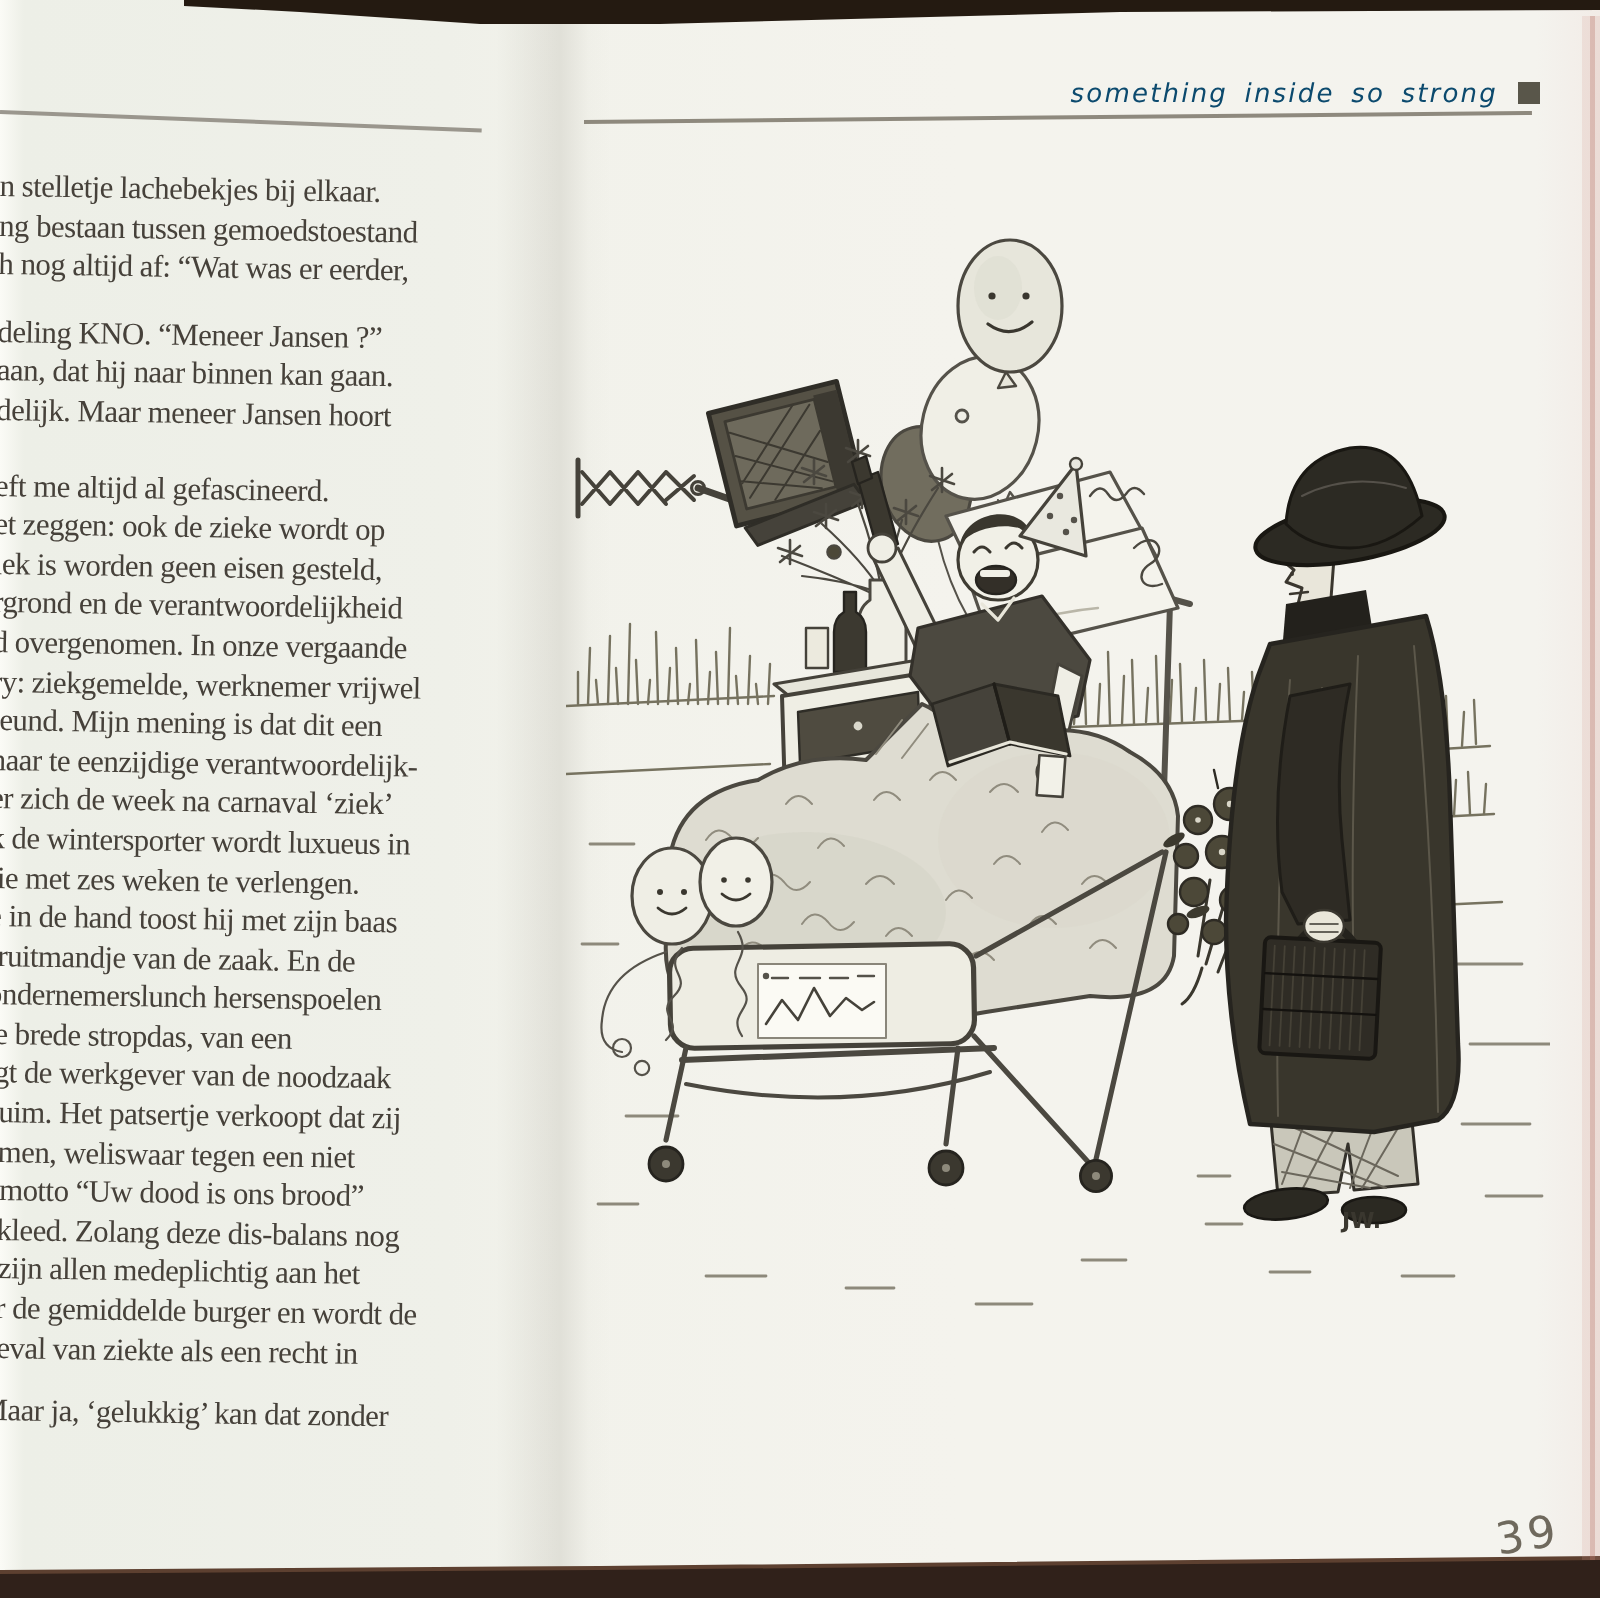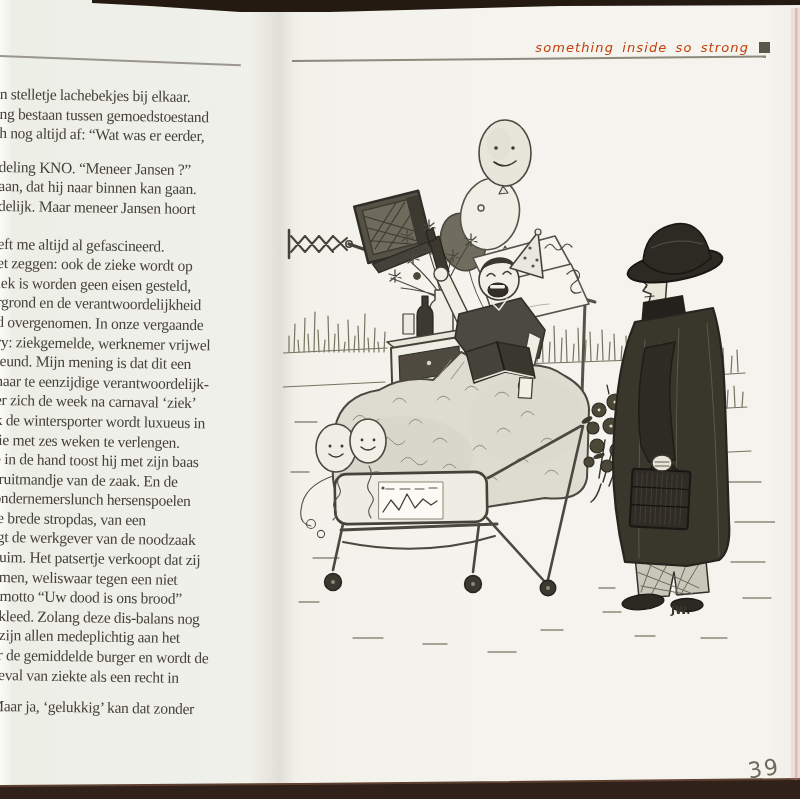--- a/index.html
+++ b/index.html
@@ -27,21 +27,21 @@
   }
   
   .gutter{
     left:248px;top:0;width:58px;height:799px;
     background:linear-gradient(90deg,rgba(105,100,85,0) 0,rgba(105,100,85,.13) 55%,rgba(105,100,85,.02) 80%,rgba(105,100,85,0) 100%);
   }
   
   .rheader{
     left:290px;top:40px;width:480px;text-align:right;
     font-family:"DejaVu Sans",sans-serif;font-style:italic;font-size:13px;
-    color:#c2410c;letter-spacing:1.1px;word-spacing:3px;
+    color:#0c4a6e;letter-spacing:1.1px;word-spacing:3px;
   }
   .hsq{display:inline-block;width:11px;height:11px;background:#59564a;margin-left:10px;vertical-align:-1px;}
   .rrule{
     left:292px;top:60px;width:474px;height:1.6px;background:#837d71;
     transform:rotate(-0.55deg);transform-origin:0 50%;opacity:.9;
   }
   .pagenum{
     left:748px;top:756px;font-family:"DejaVu Sans",sans-serif;
     font-size:22px;color:#6f695d;transform:rotate(-9deg);letter-spacing:2px;
   }

